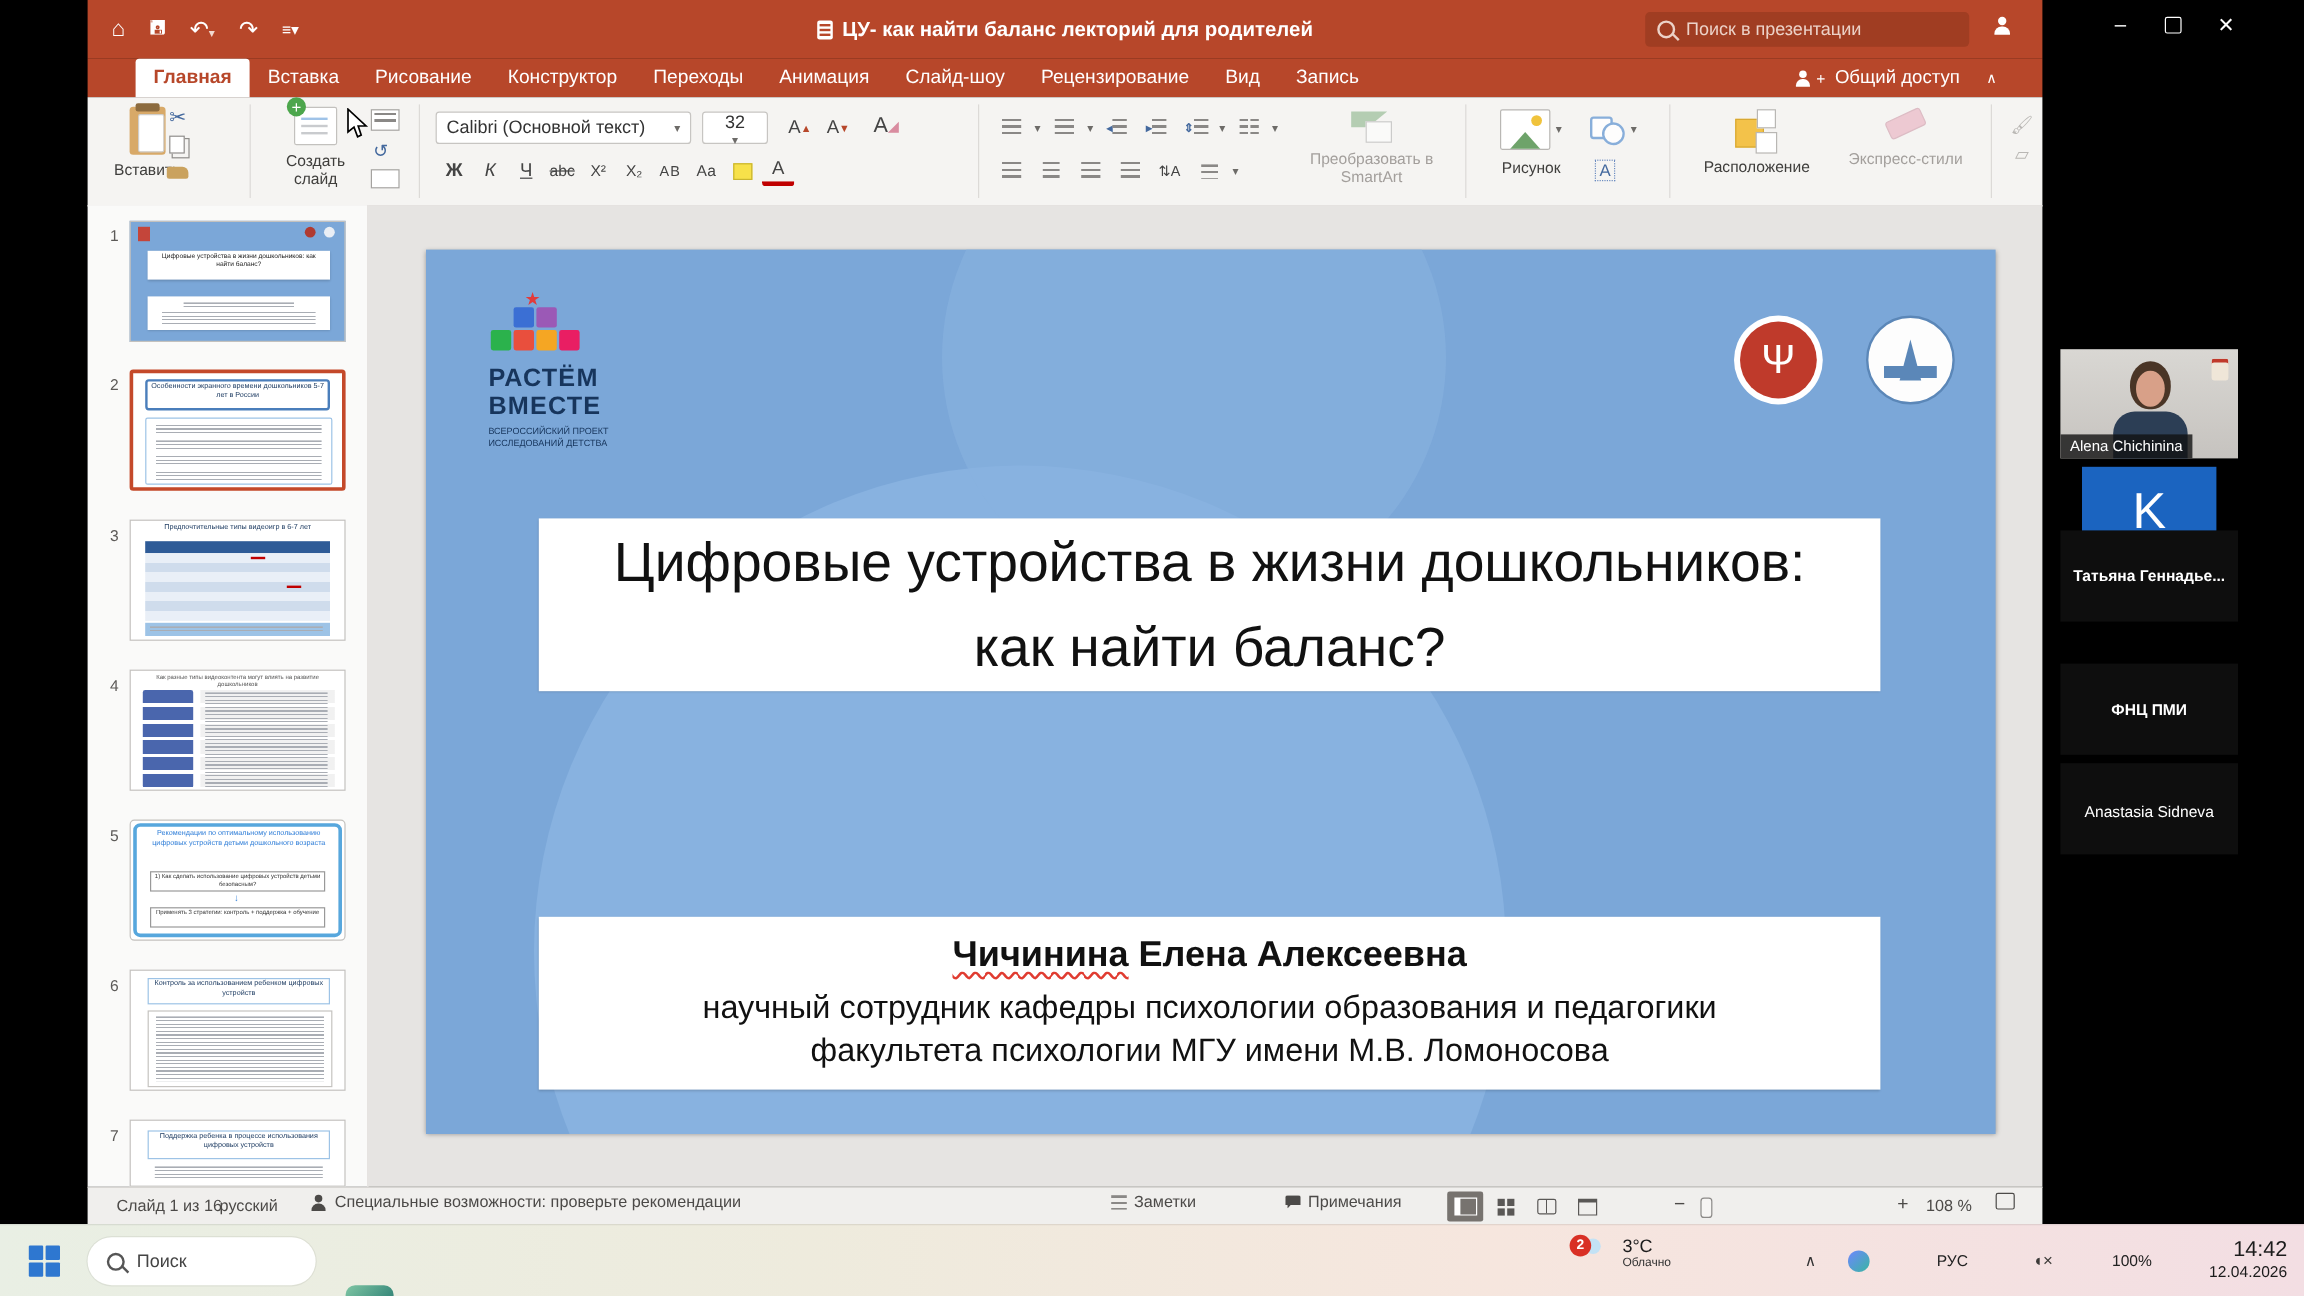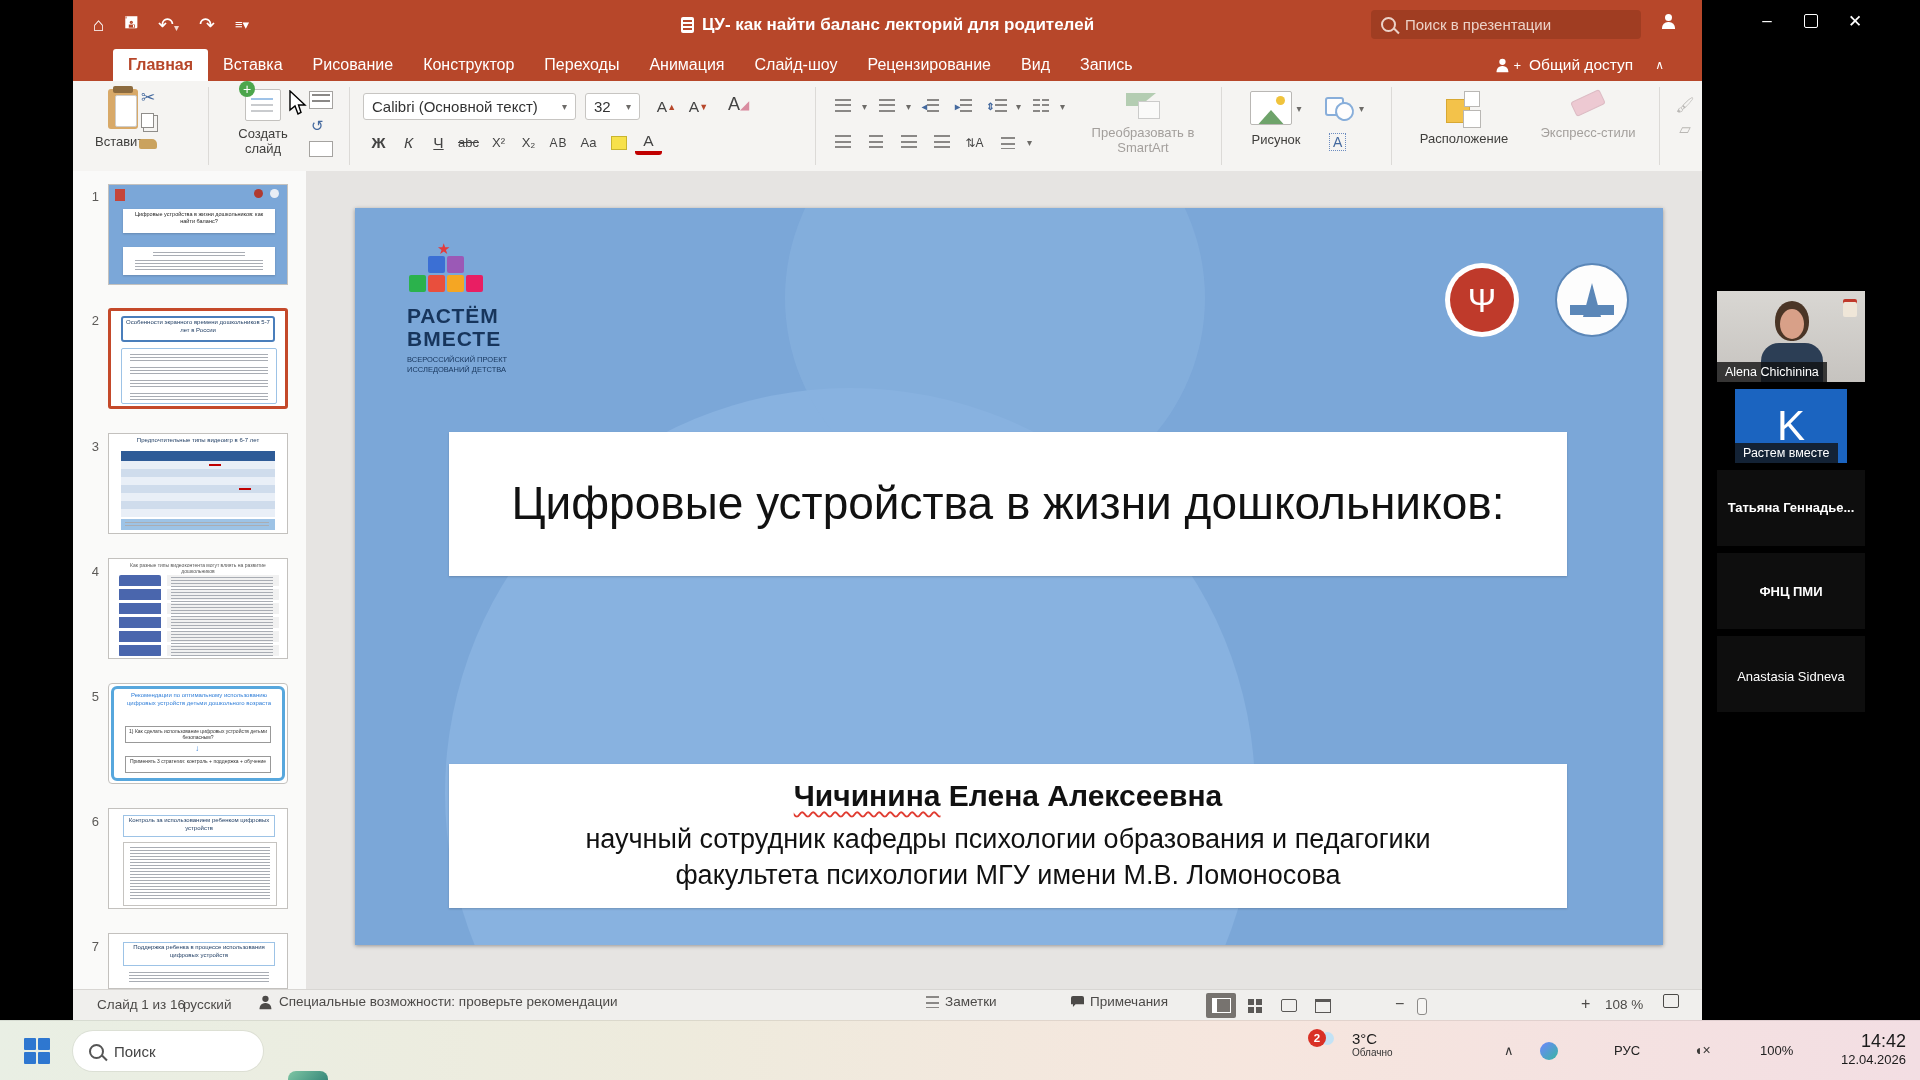--- a/index.html
+++ b/index.html
@@ -165,21 +165,21 @@
         <span class="lines" style="display:block;margin:2px;height:10px;"></span>
       </div>
     <div class="a" style="left:238px;top:36px;font-size:15px;color:#44699e;">↺</div>
     <div class="a" style="left:236px;top:60px;width:22px;height:14px;background:#fff;border:1px solid #a5a3a0;"></div>
     <div class="a vdiv" style="left:276px;"></div>
 
     <div class="a combo" style="left:290px;top:12px;width:213px;height:27px;">
       <span>Calibri (Основной текст)</span>
         <span class="dda">▾</span>
     </div>
-    <div class="a combo" style="left:512px;top:12px;width:55px;height:27px;">
+    <div class="a combo" style="left:512px;top:12px;width:55px;height:27px;flex-direction:column;">
       <span>32</span>
         <span class="dda">▾</span>
     </div>
     <div class="a fbtn" style="left:580px;top:12px;">A<sup style="font-size:9px;color:#b7472a;">▲</sup></div>
     <div class="a fbtn" style="left:612px;top:12px;">A<sup style="font-size:9px;color:#b7472a;">▼</sup></div>
     <div class="a fbtn" style="left:652px;top:10px;font-size:18px;">A<span style="color:#d98ca0;font-size:12px;">◢</span></div>
     <div class="a flex" style="left:292px;top:48px;gap:3px;">
       <span class="fbtn" style="font-weight:bold;">Ж</span>
       <span class="fbtn" style="font-style:italic;">К</span>
       <span class="fbtn" style="text-decoration:underline;">Ч</span>
@@ -387,20 +387,21 @@
         <div class="emblem" style="width:64px;height:64px;background:#bf3a2b;color:#fff;font-size:34px;">Ψ</div>
       </div>
       <div class="a emblem" style="left:1200px;top:55px;width:74px;height:74px;background:#fdfdfd;border:2px solid #5b87b8;box-sizing:border-box;">
         <div style="width:0;height:0;border-left:9px solid transparent;border-right:9px solid transparent;border-bottom:34px solid #5b87b8;position:relative;">
           <i style="position:absolute;left:-22px;top:22px;width:44px;height:10px;background:#5b87b8;"></i>
         </div>
       </div>
 
       <div class="a whitebox" style="left:94px;top:224px;width:1118px;height:144px;display:flex;flex-direction:column;justify-content:center;">
         <div class="slide-title">Цифровые устройства в жизни дошкольников:</div>
+        <div class="slide-title">как найти баланс?</div>
       </div>
 
       <div class="a whitebox" style="left:94px;top:556px;width:1118px;height:144px;display:flex;flex-direction:column;justify-content:center;gap:8px;">
         <div style="text-align:center;font-size:30px;font-weight:bold;color:#111;">
           <span class="misspell">Чичинина</span><span> Елена Алексеевна</span>
         </div>
         <div style="text-align:center;font-size:27px;color:#111;line-height:1.35;">
           <div>научный сотрудник кафедры психологии образования и педагогики</div>
           <div>факультета психологии МГУ имени М.В. Ломоносова</div>
         </div>
@@ -462,21 +463,21 @@
       <i class="a" style="left:58px;top:10px;width:34px;height:40px;border-radius:50% 50% 46% 46%;background:#4a3526;"></i>
       <i class="a" style="left:63px;top:18px;width:24px;height:30px;border-radius:50%;background:#d8a088;"></i>
       <i class="a" style="left:44px;top:52px;width:62px;height:40px;border-radius:18px 18px 0 0;background:#2c3e55;"></i>
       <i class="a" style="right:8px;top:8px;width:14px;height:18px;background:#efe6d8;border-radius:2px;box-shadow:inset 0 3px 0 #c0392b;"></i>
       <span class="zname">Alena Chichinina</span>
     </div>
     <div class="ztile" style="left:1735px;top:389px;width:112px;height:74px;background:#1b64c0;">
       <div style="width:100%;height:100%;display:flex;align-items:center;justify-content:center;color:#fff;font-size:42px;">K</div>
       <span class="zname">Растем вместе</span>
     </div>
-    <div class="ztile" style="left:1717px;top:470px;width:148px;height:76px;">
+    <div class="ztile" style="left:1717px;top:442px;width:148px;height:76px;">
       <div class="centername" style="position:absolute;top:30px;">Татьяна  Геннадье...</div>
     </div>
     <div class="ztile" style="left:1717px;top:553px;width:148px;height:76px;">
       <div class="centername" style="position:absolute;top:31px;">ФНЦ ПМИ</div>
     </div>
     <div class="ztile" style="left:1717px;top:636px;width:148px;height:76px;">
       <div class="centername" style="position:absolute;top:33px;font-weight:normal;">Anastasia Sidneva</div>
     </div>
   </div>
 

